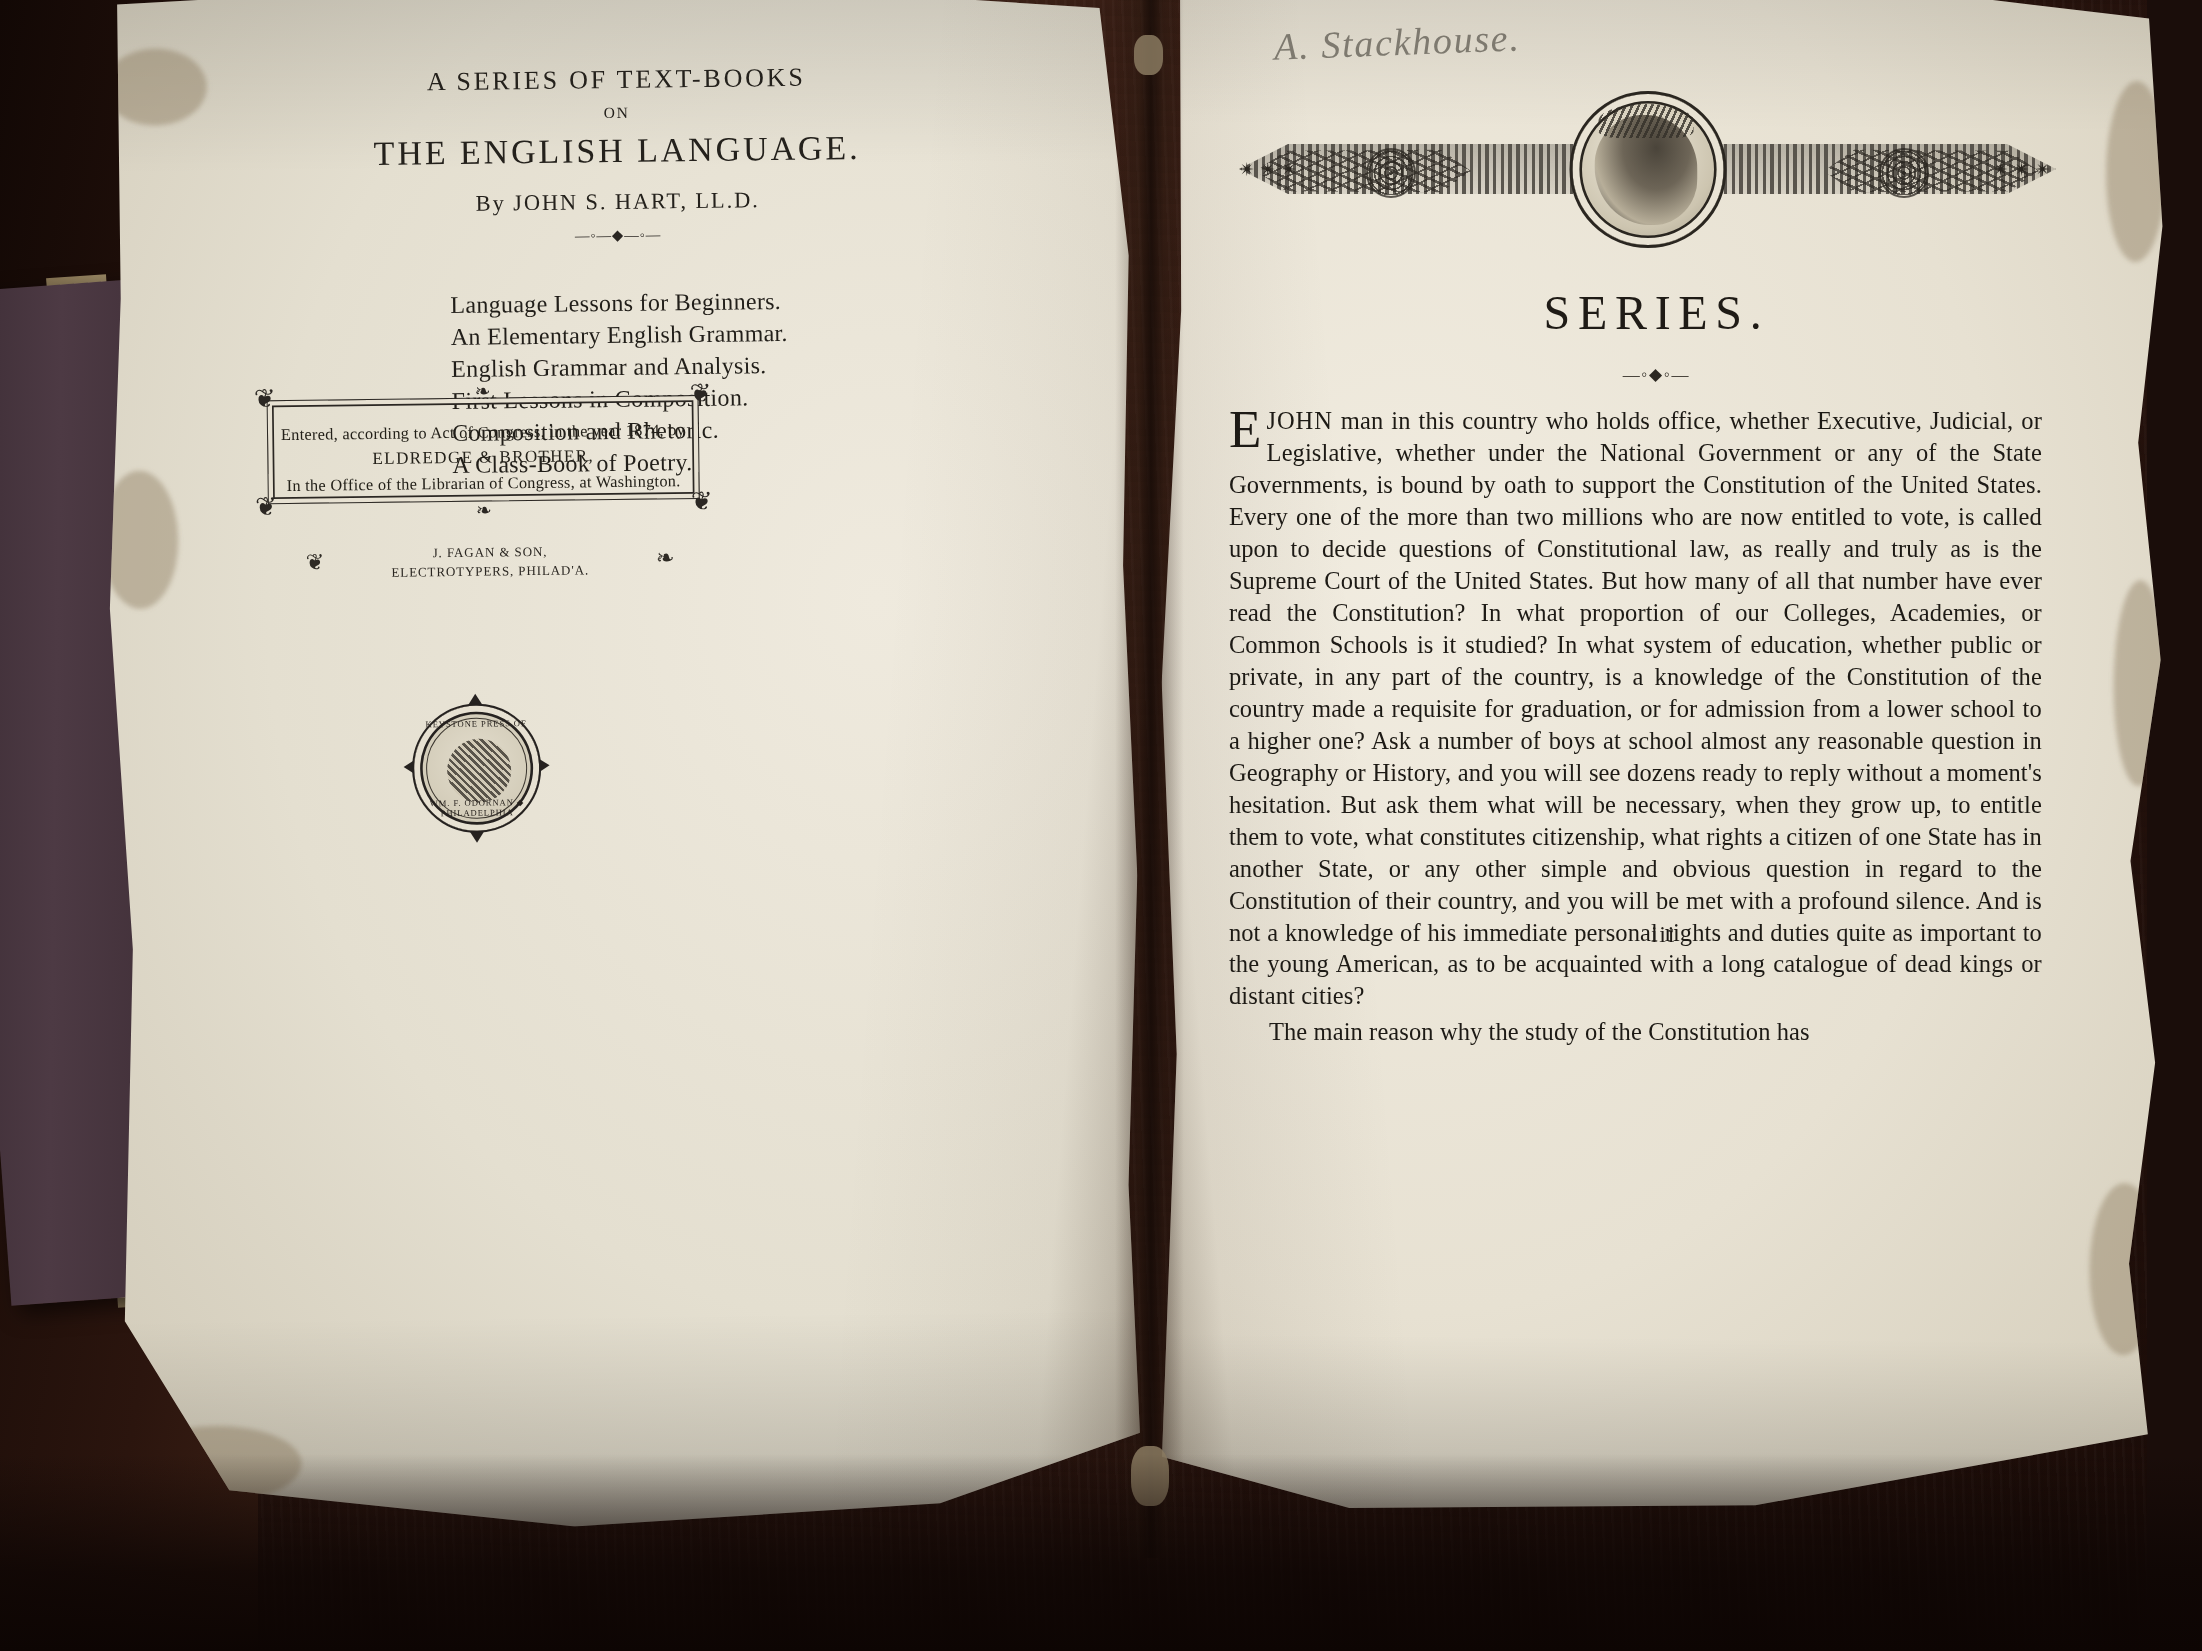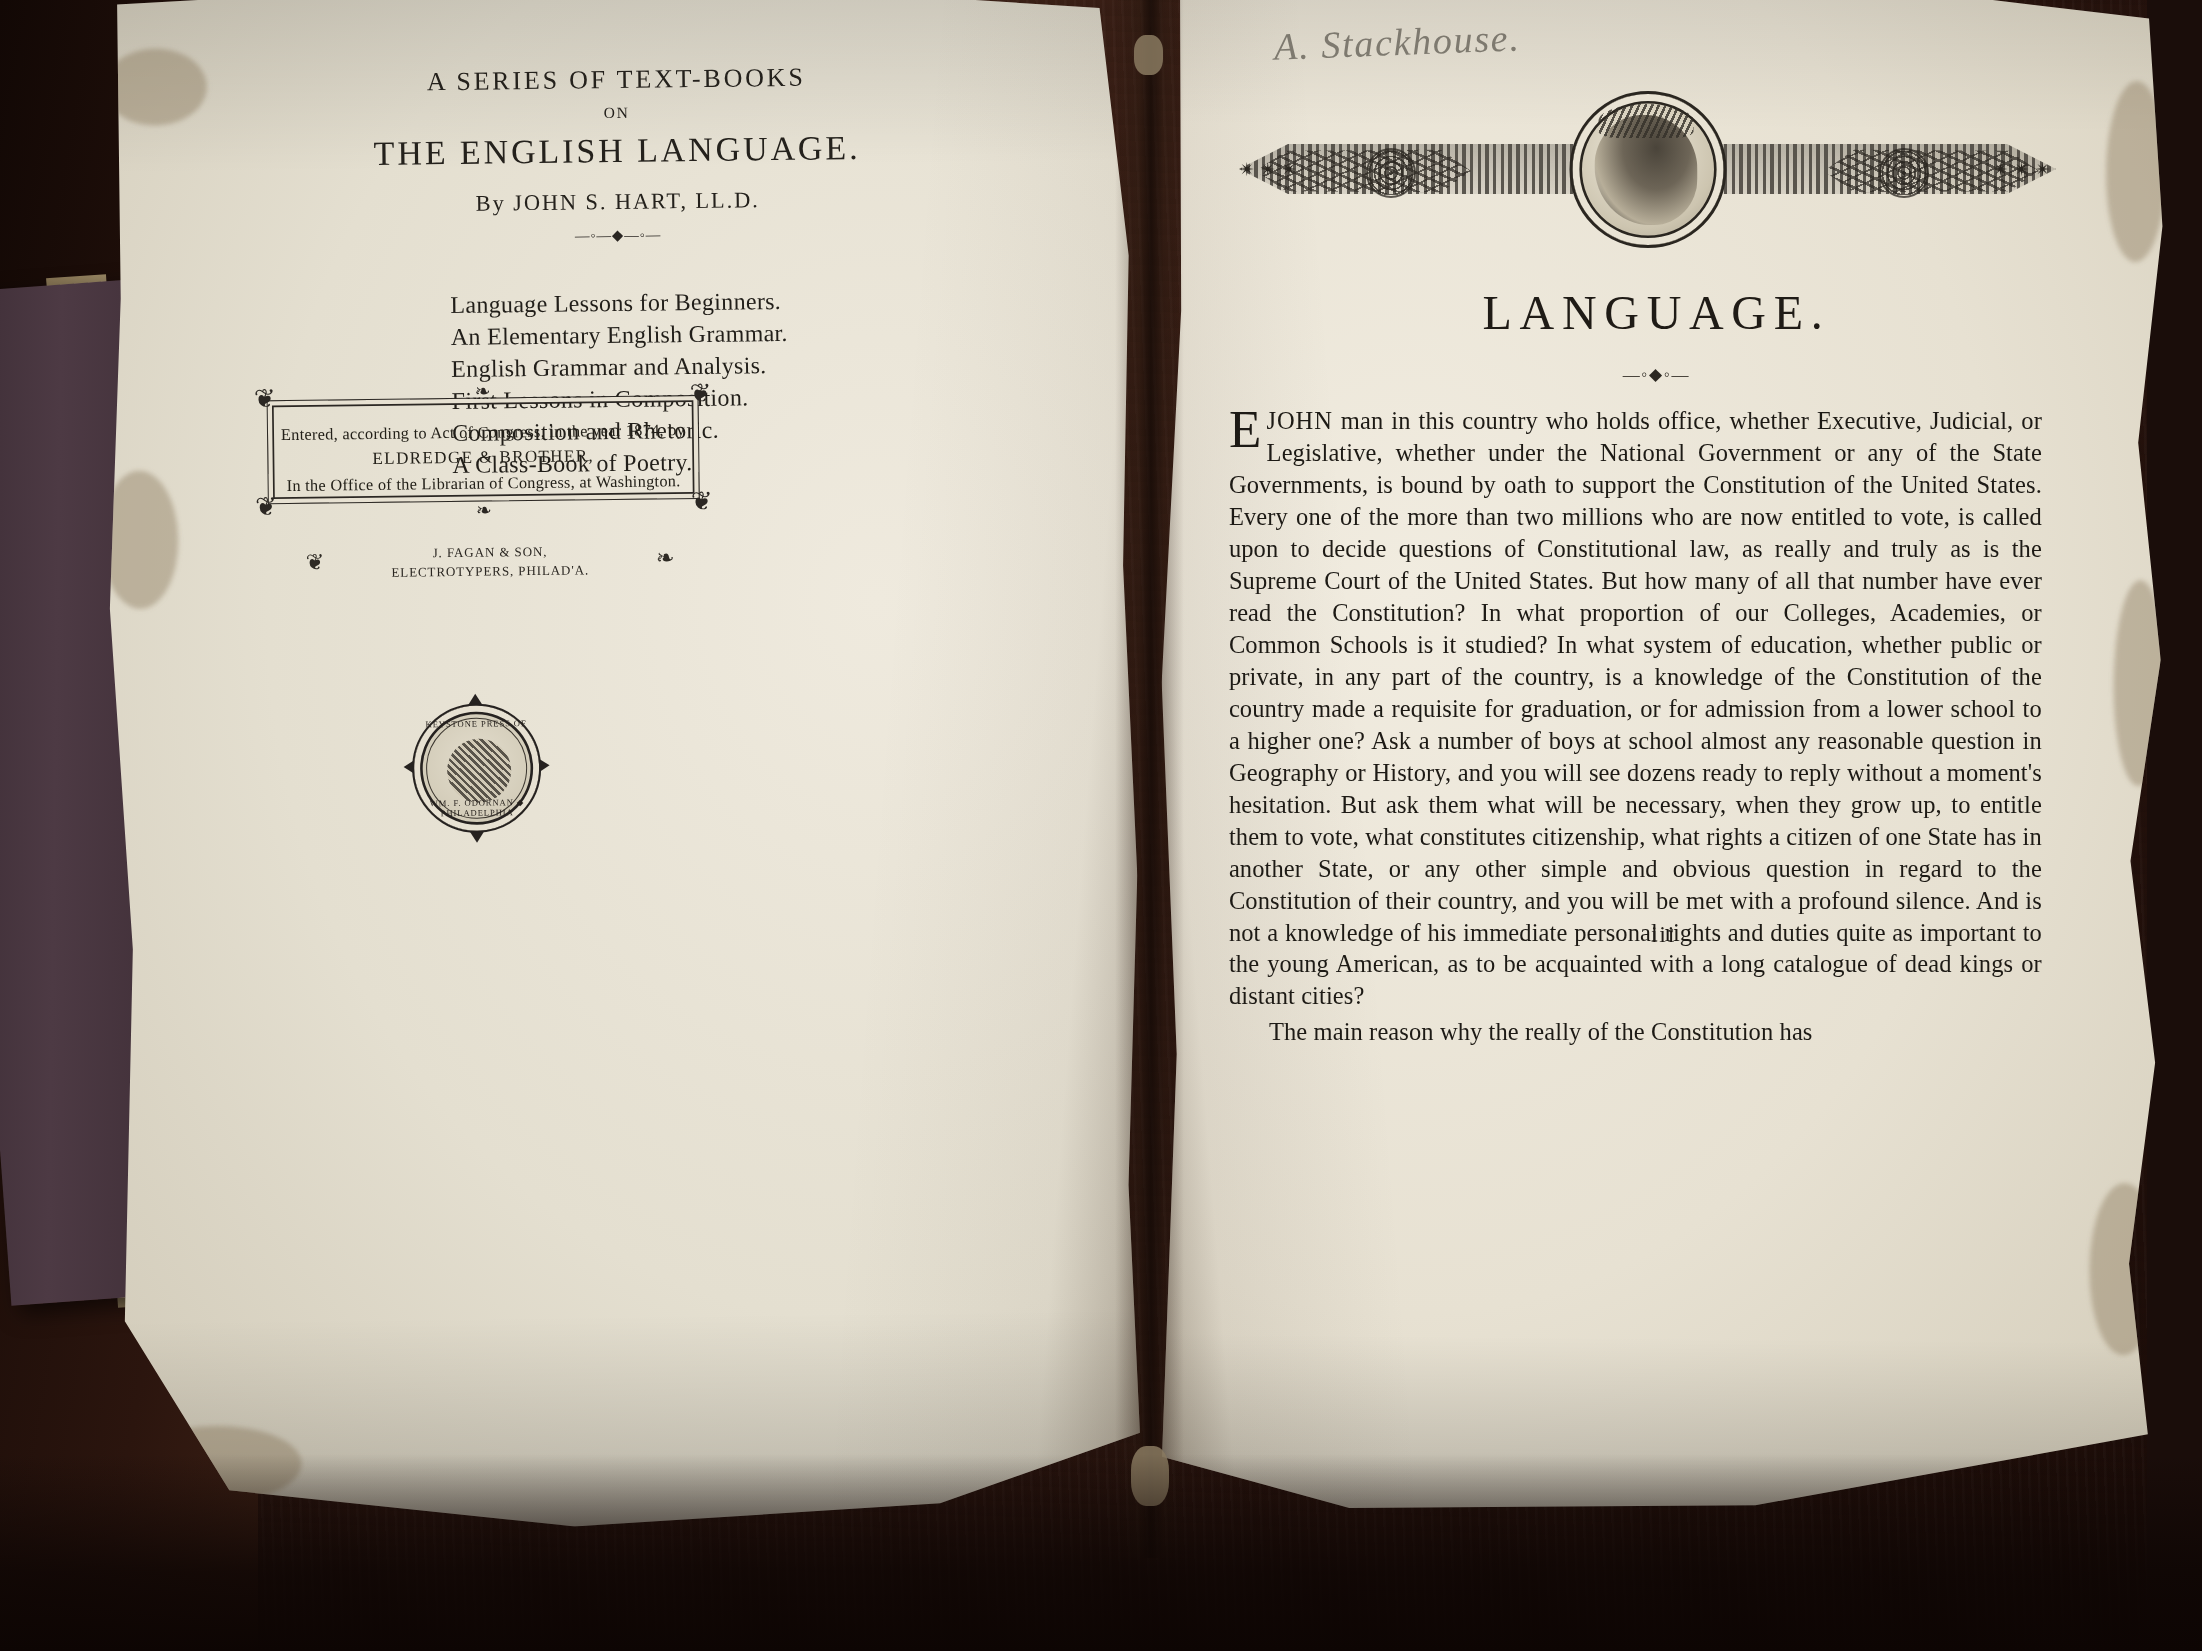--- a/index.html
+++ b/index.html
@@ -472,29 +472,29 @@
         <div class="hp-disc hp-disc-l"></div>
         <div class="hp-disc hp-disc-r"></div>
         <div class="hp-star hp-star-l">✴✴✴</div>
         <div class="hp-star hp-star-r">✴✴✴</div>
         <div class="hp-circle">
           <div class="hp-head"></div>
           <div class="hp-plume"></div>
         </div>
       </div>
 
-      <div id="preface-title">LANGUAGE.</div>
+      <div id="preface-title">SERIES.</div>
       <div id="preface-rule">—◦◆◦—</div>
 
       <div id="preface-body">
         <p>
           <span class="dropcap">E</span><span class="smallcaps-lead">JOHN</span>
           <span>man in this country who holds office, whether Executive, Judicial, or Legislative, whether under the National Government or any of the State Governments, is bound by oath to support the Constitution of the United States.  Every one of the more than two millions who are now entitled to vote, is called upon to decide questions of Constitutional law, as really and truly as is the Supreme Court of the United States.  But how many of all that number have ever read the Constitution?  In what proportion of our Colleges, Academies, or Common Schools is it studied?  In what system of education, whether public or private, in any part of the country, is a knowledge of the Constitution of the country made a requisite for graduation, or for admission from a lower school to a higher one?  Ask a number of boys at school almost any reasonable question in Geography or History, and you will see dozens ready to reply without a moment's hesitation.  But ask them what will be necessary, when they grow up, to entitle them to vote, what constitutes citizenship, what rights a citizen of one State has in another State, or any other simple and obvious question in regard to the Constitution of their country, and you will be met with a profound silence.  And is not a knowledge of his immediate personal rights and duties quite as important to the young American, as to be acquainted with a long catalogue of dead kings or distant cities?</span>
         </p>
-        <p class="indent">The main reason why the really of the Constitution has</p>
+        <p class="indent">The main reason why the study of the Constitution has</p>
       </div>
 
       <div id="folio">iii</div>
     </div>
 
     <div id="gutter">
       <div class="spine-tear" style="left:19px; top:69px; width:29px; height:40px;"></div>
       <div class="spine-tear" style="left:15.5px; top:1480px; width:38px; height:60px;"></div>
     </div>
   </div>

